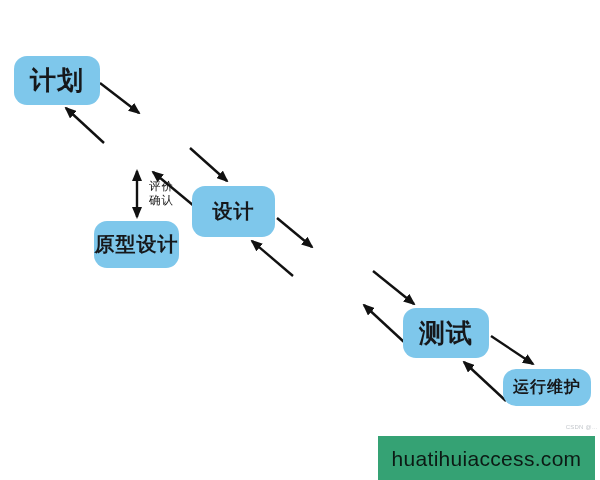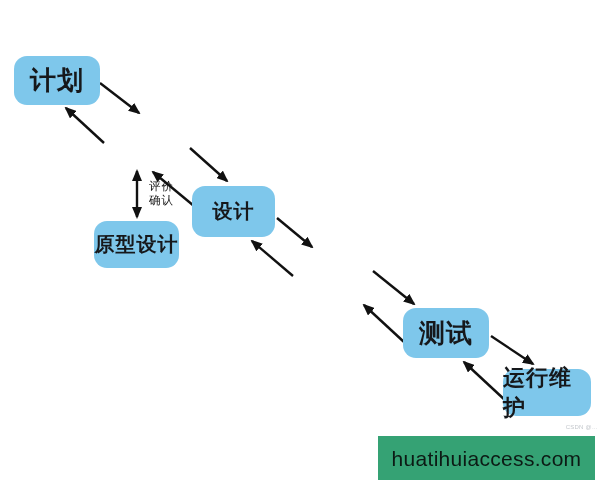--- a/index.html
+++ b/index.html
@@ -62,21 +62,21 @@
   </div>
   <div class="node" style="left: 192px; top: 186px; width: 83px; height: 51px; font-size: 20px;">
     <span>设计</span>
   </div>
   <div class="node" style="left: 94px; top: 221px; width: 85px; height: 47px; font-size: 20px;">
     <span>原型设计</span>
   </div>
   <div class="node" style="left: 403px; top: 308px; width: 86px; height: 50px; font-size: 26px; align-items: center;">
     <span>测试</span>
   </div>
-  <div class="node" style="left: 503px; top: 369px; width: 88px; height: 47px; font-size: 22px;">
+  <div class="node" style="left: 503px; top: 369px; width: 88px; height: 37px; font-size: 16px;">
     <span>运行维护</span>
   </div>
 
   <div class="edge-label">
     <div>评价</div>
     <div>确认</div>
   </div>
 
   <div class="watermark">CSDN @…</div>
 

